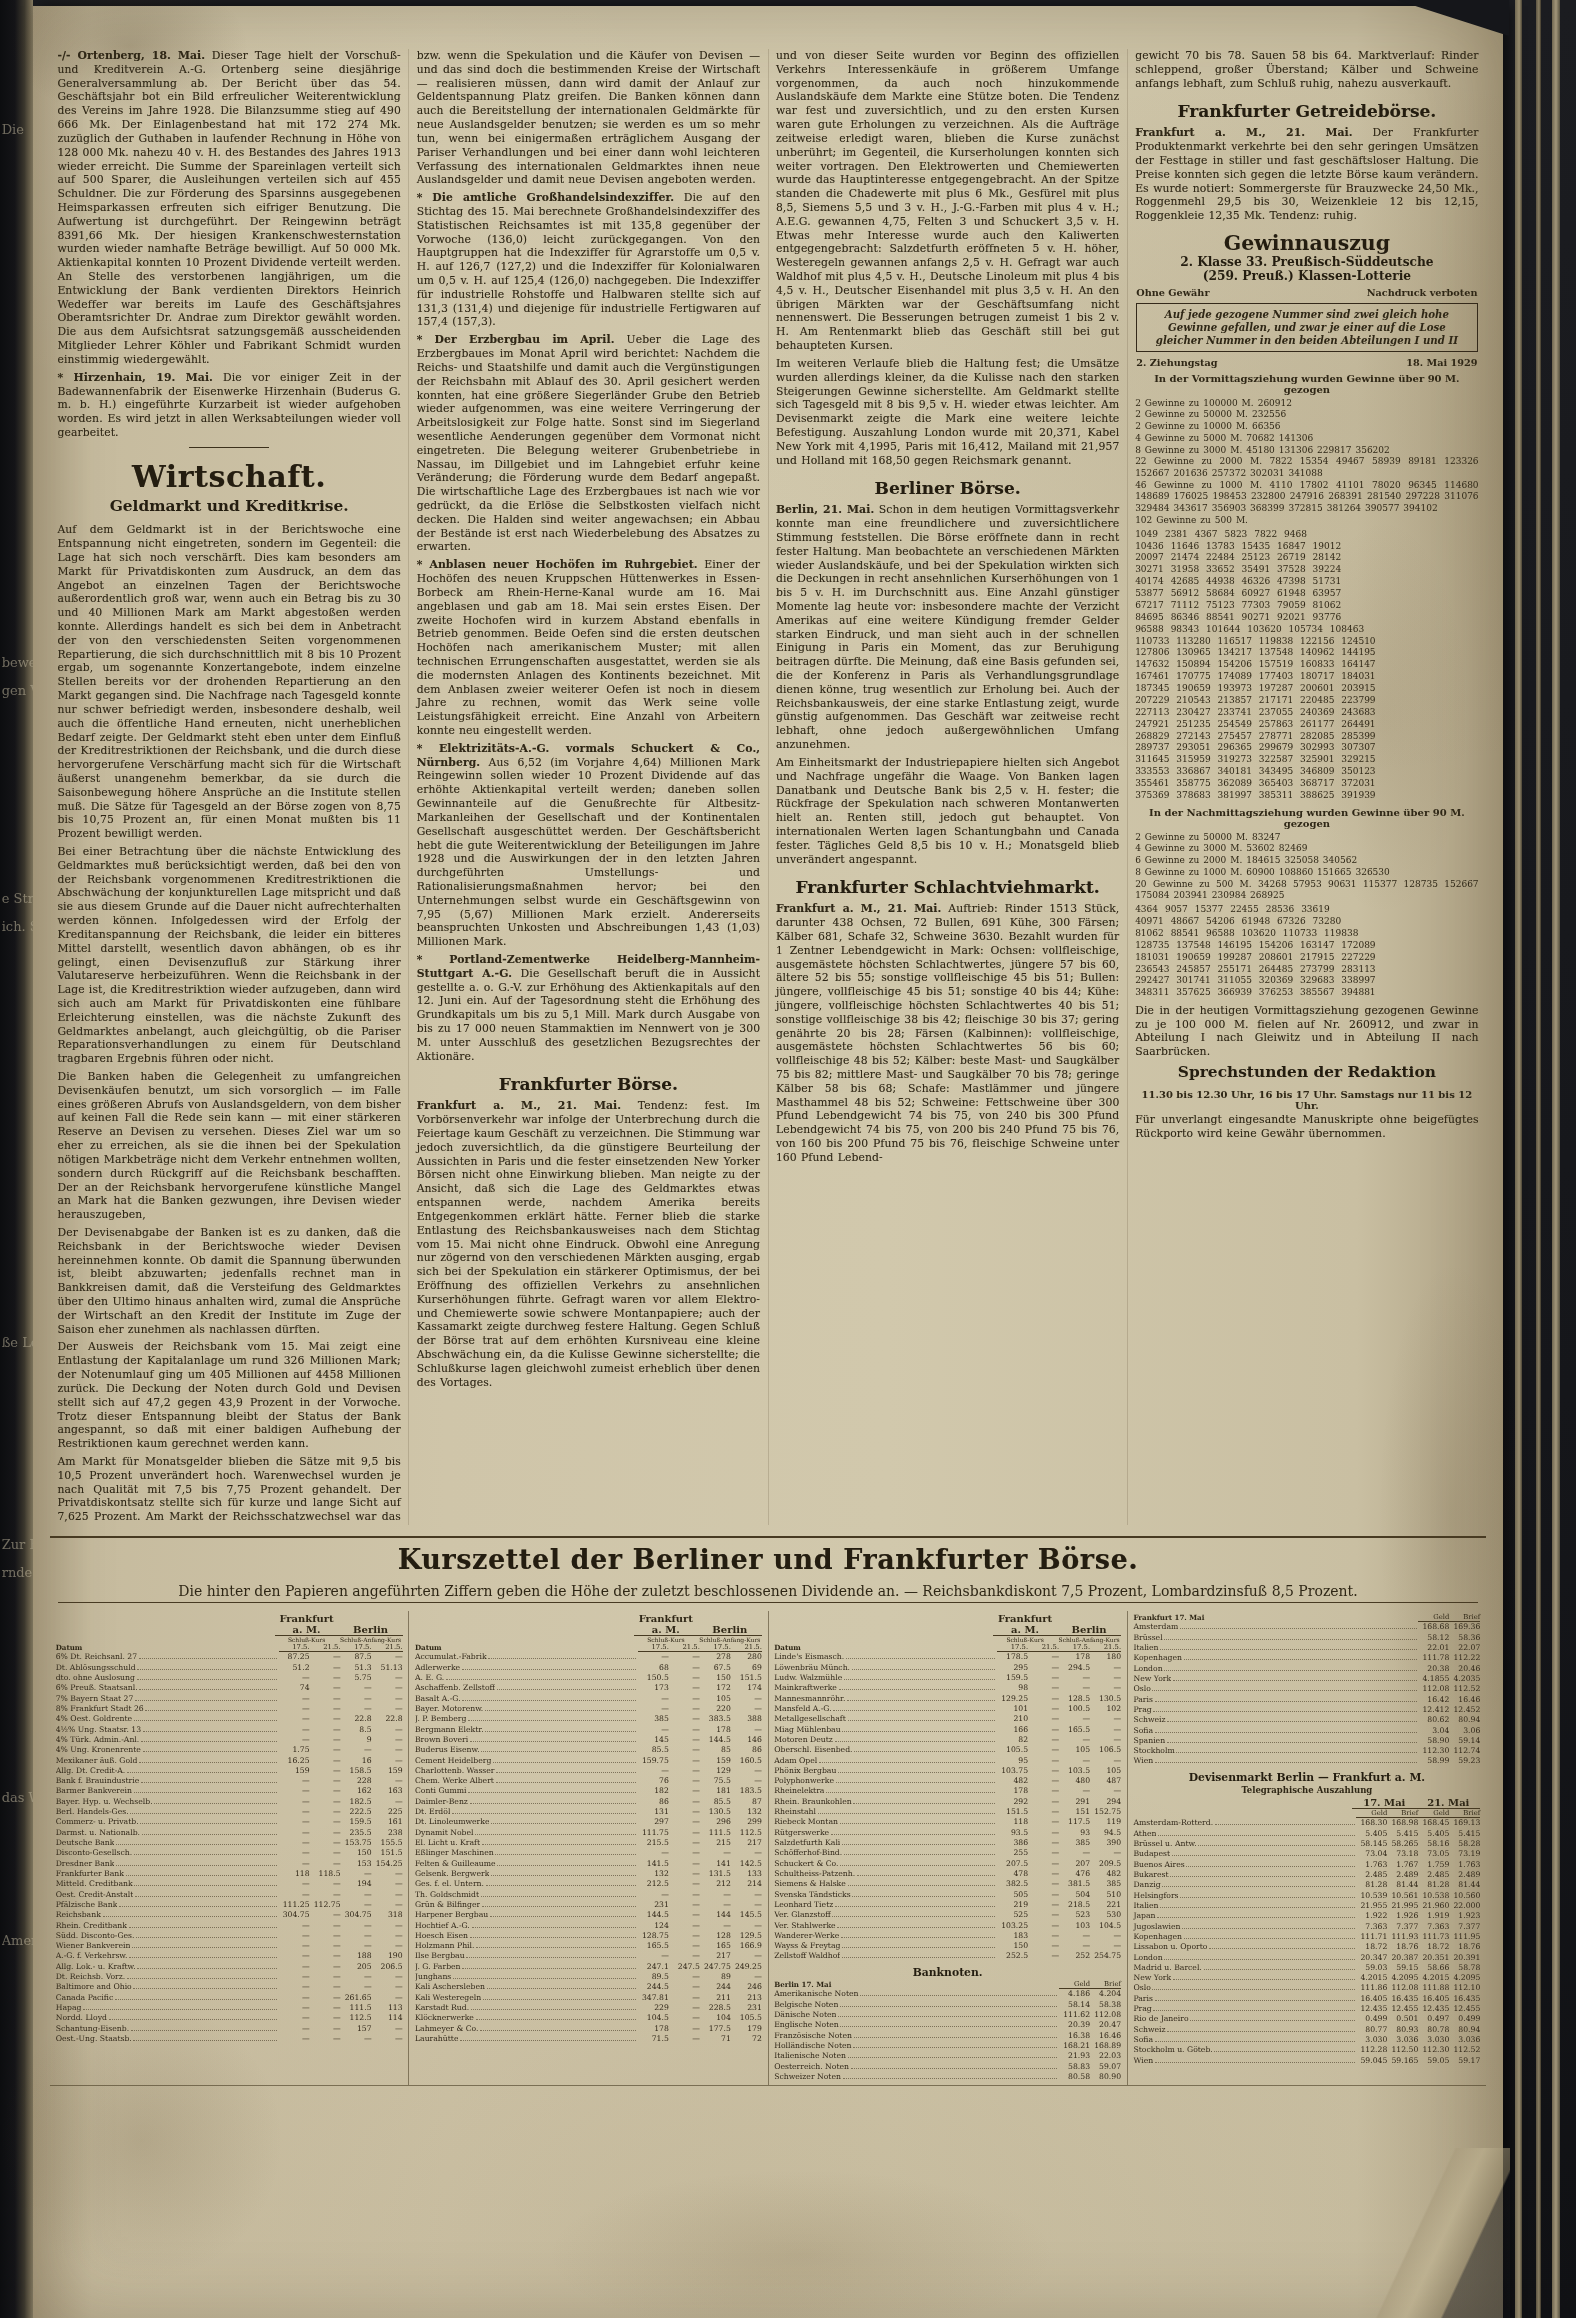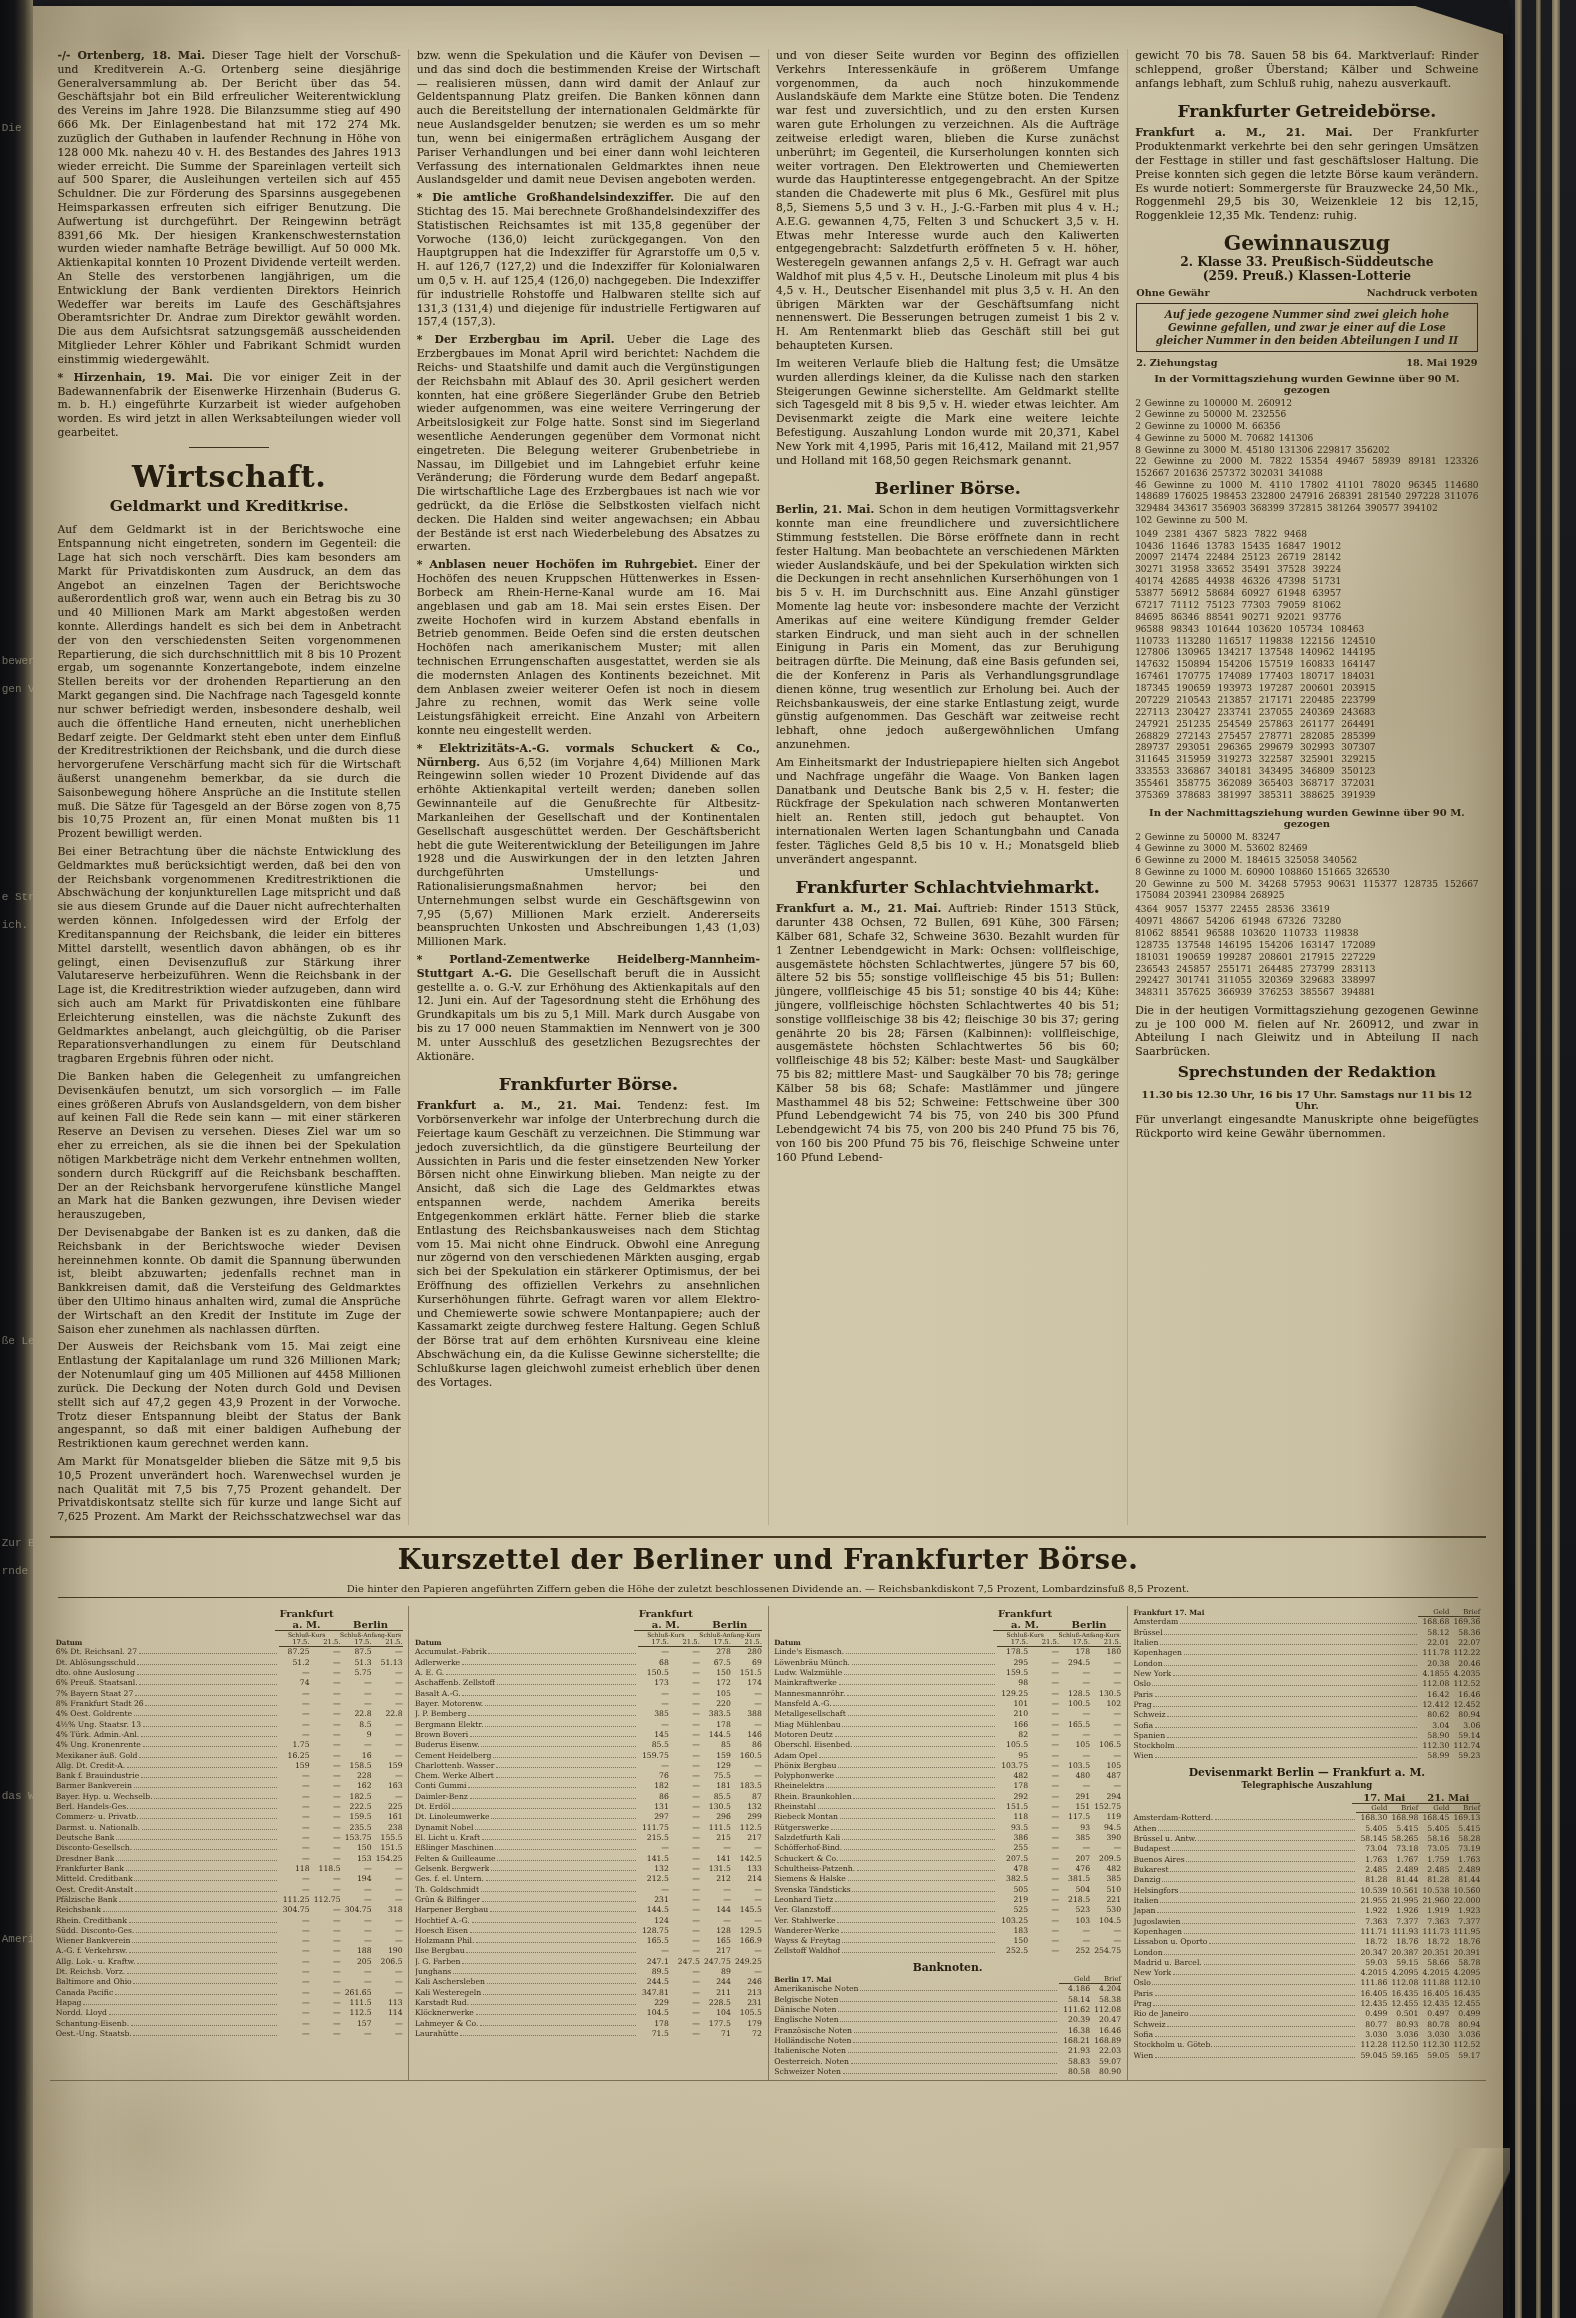--- a/index.html
+++ b/index.html
@@ -2,22 +2,22 @@
 <html lang="de" style="font-size:9px"><head>
 <meta charset="utf-8">
 <style>
   html,body{margin:0;padding:0;background:#101114;}
   .scene{position:relative;width:1577px;height:2319px;overflow:hidden;
     background:linear-gradient(180deg,#1b1c20 0%,#15161a 60%,#101114 100%);
     font-family:"DejaVu Serif", serif;}
   
   .left-strip{position:absolute;left:0;top:0;width:33px;height:2319px;
     background:linear-gradient(90deg,#0c0d0f 0%,#141417 45%,#3c382e 74%,#6a614c 90%,#8a8066 100%);}
-  .frag{position:absolute;left:1.7px;width:48px;font-size:11px;color:#cfc5a9;opacity:.5;
-    white-space:nowrap;overflow:hidden;font-family:Liberation Mono, monospace;}
+  .frag{position:absolute;left:1.7px;width:48px;font-size:13px;color:#cfc5a9;opacity:.5;
+    white-space:nowrap;overflow:hidden;}
   
   .paper{position:absolute;left:33px;top:6px;width:1470px;height:2319px;
     background:
       radial-gradient(ellipse 683px 398px at 12% 5%, rgba(255,250,225,.10), transparent 70%),
       radial-gradient(ellipse 854px 512px at 88% 18%, rgba(95,75,40,.08), transparent 70%),
       radial-gradient(ellipse 1082px 740px at 50% 98%, rgba(120,95,55,.14), transparent 75%),
       linear-gradient(90deg,#b1a487 0%,#c6bb9e 4%,#cfc5a9 28%,#d1c8ac 58%,#c9bfa2 90%,#ac9f81 100%);
     box-shadow:inset 0 0 80px rgba(60,45,20,.28), 5.7px 0 12.5px rgba(0,0,0,.55);
     color:#2f2716;}
   .stain{position:absolute;border-radius:50%;pointer-events:none;}
@@ -57,21 +57,21 @@
   .lotto-note{border:1.4px solid #34291a;padding:4.6px 6.8px;font-weight:bold;font-style:italic;
     font-size:10.2px;line-height:1.25;margin:4.6px 1.1px;text-align:center;}
   .lotto-sub{text-align:center;font-size:10px;font-weight:bold;margin:5.7px 0 2.3px;}
   .prize-line{margin:0;font-size:9px;line-height:1.3;text-align:justify;word-spacing:1.1px;}
   .numgrid{font-size:9px;line-height:1.32;text-align:justify;word-spacing:4px;
     white-space:pre-line;margin:2.3px 0 4.6px;}
   
   .kz{position:absolute;left:17px;top:1530px;width:1436px;border-top:2.3px double #473a22;padding-top:5.7px;}
   .kz-title{font-size:27px;font-weight:bold;text-align:center;margin:0 0 3.4px;color:#241d10;
     letter-spacing:0.6px;text-shadow:0.2px 0.2px 0 rgba(30,22,8,.4);}
-  .kz-sub{font-size:10px;text-align:center;padding-bottom:3.4px;border-bottom:1.1px solid #473a22;margin:8px;}
+  .kz-sub{font-size:14px;text-align:center;padding-bottom:3.4px;border-bottom:1.1px solid #473a22;margin:8px;}
   .kz-groups{display:flex;border-bottom:0.6px solid rgba(70,58,34,.6);}
   .kz-group{flex:1 1 0;padding:2.3px 5.7px;overflow:hidden;}
   .kz-group + .kz-group{border-left:0.6px solid rgba(70,56,32,.55);}
   .khead1,.khead2,.khead3{display:flex;align-items:flex-end;}
   .khead1 .sp,.khead2 .sp{flex:1;}
   .grp{width:64px;text-align:center;font-size:10px;font-weight:bold;border-bottom:0.6px solid #473a22;}
   .grp2{width:64px;text-align:center;font-size:6px;}
   .dlabel{flex:1;font-size:7.1px;font-weight:bold;}
   .numh{width:31px;text-align:right;font-size:6.8px;font-weight:normal;border-bottom:0.6px solid #473a22;}
   .krow{display:flex;align-items:baseline;font-size:7.7px;line-height:1.34;color:#33291a;}

